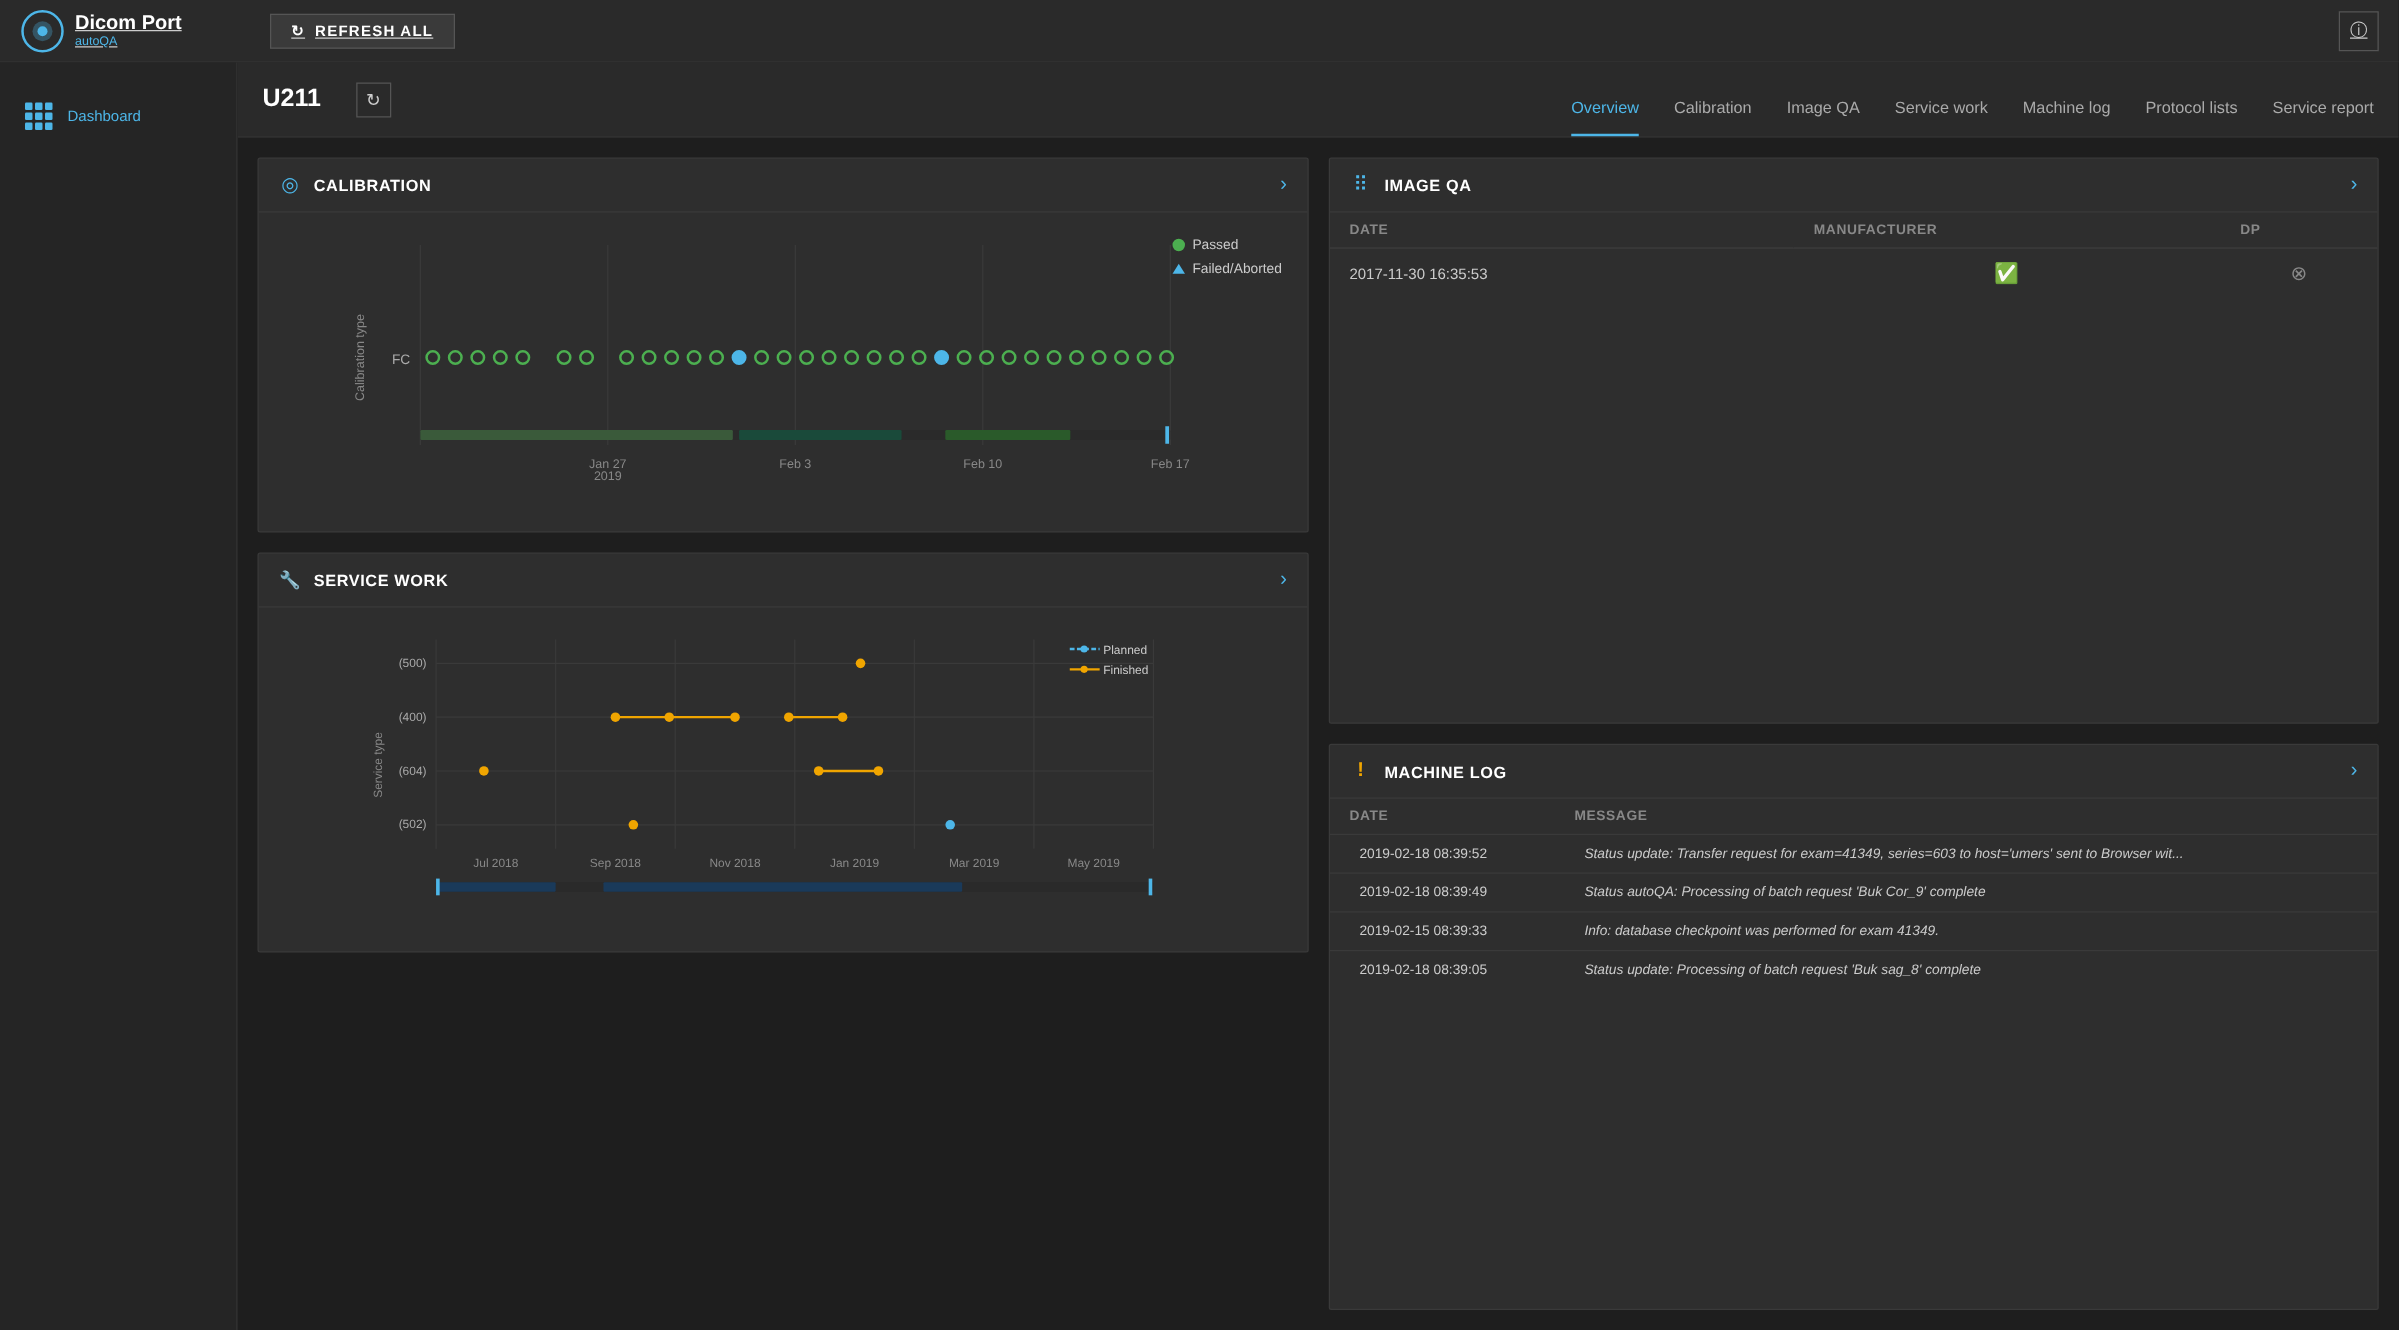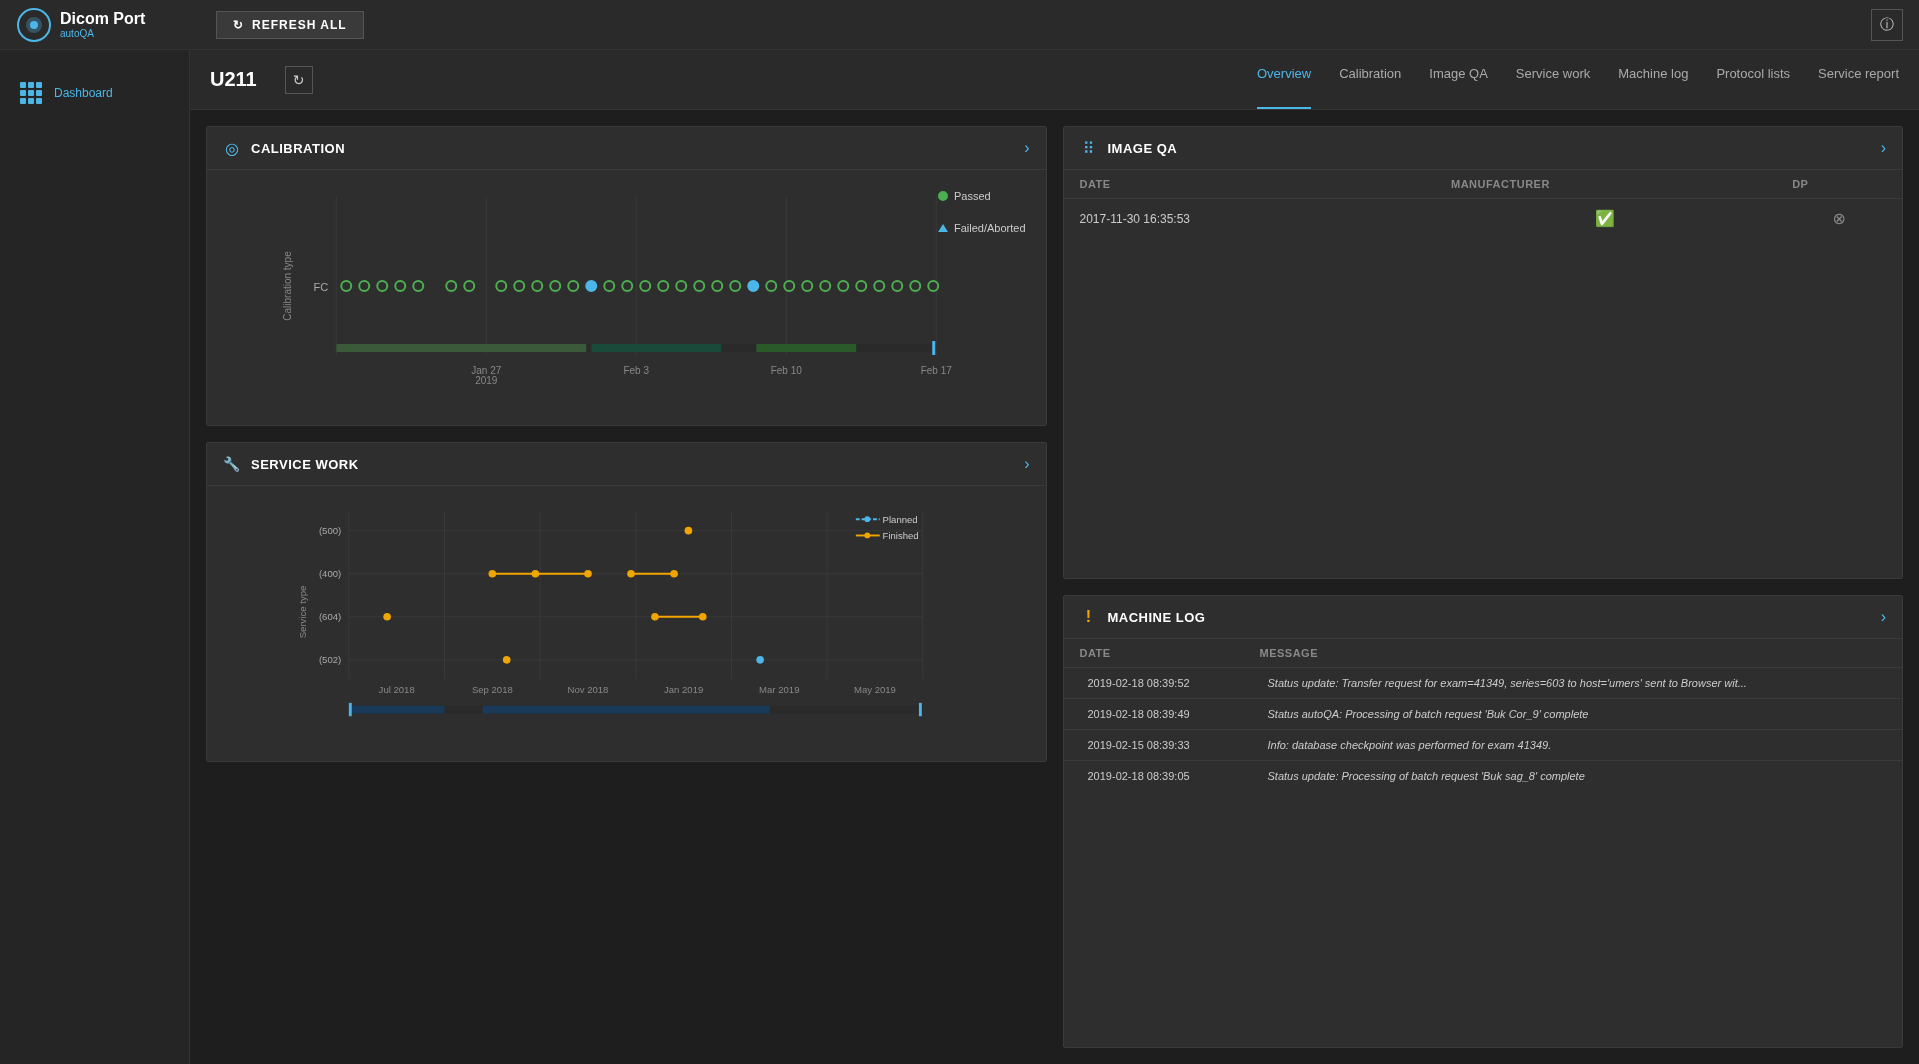--- a/index.html
+++ b/index.html
@@ -15,20 +15,21 @@
 
     
     .topbar {
       background: #2a2a2a;
       height: 50px;
       display: flex;
       align-items: center;
       padding: 0 16px;
       border-bottom: 1px solid #333;
       flex-shrink: 0;
+      text-decoration: underline;
     }
     .logo-area {
       display: flex;
       align-items: center;
       gap: 8px;
       width: 180px;
     }
     .logo-icon {
       width: 36px;
       height: 36px;
@@ -151,21 +152,21 @@
       margin-left: auto;
       display: flex;
       gap: 28px;
       align-items: flex-end;
       height: 100%;
     }
     .nav-item {
       color: #aaa;
       cursor: pointer;
       font-size: 13px;
-      padding-bottom: 26px;
+      padding-bottom: 14px;
       border-bottom: 2px solid transparent;
       white-space: nowrap;
     }
     .nav-item.active {
       color: #4db6e8;
       border-bottom: 2px solid #4db6e8;
     }
 
     
     .panels-row {
@@ -222,21 +223,21 @@
       min-height: 300px;
     }
     .cal-chart-area {
       padding: 16px;
       flex: 1;
       position: relative;
     }
     .cal-legend {
       display: flex;
       flex-direction: column;
-      gap: 20px;
+      gap: 7px;
       position: absolute;
       right: 20px;
       top: 20px;
       font-size: 11px;
     }
     .legend-item {
       display: flex;
       align-items: center;
       gap: 6px;
     }

